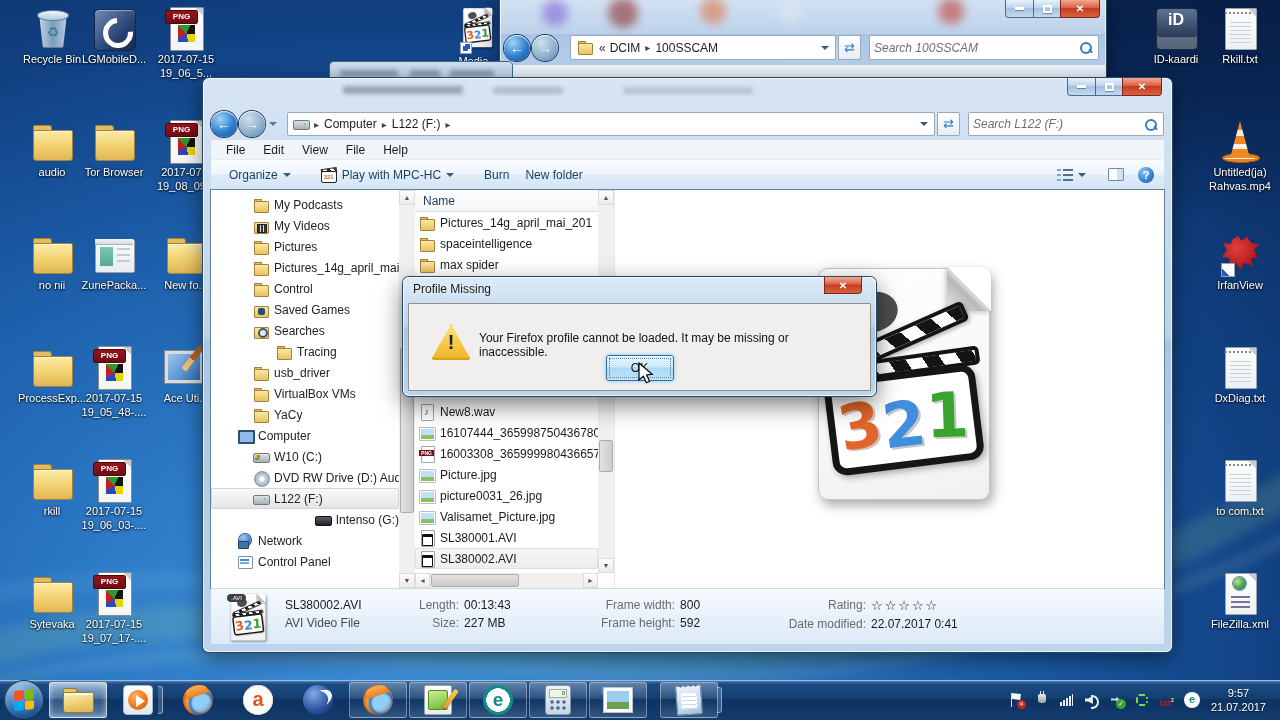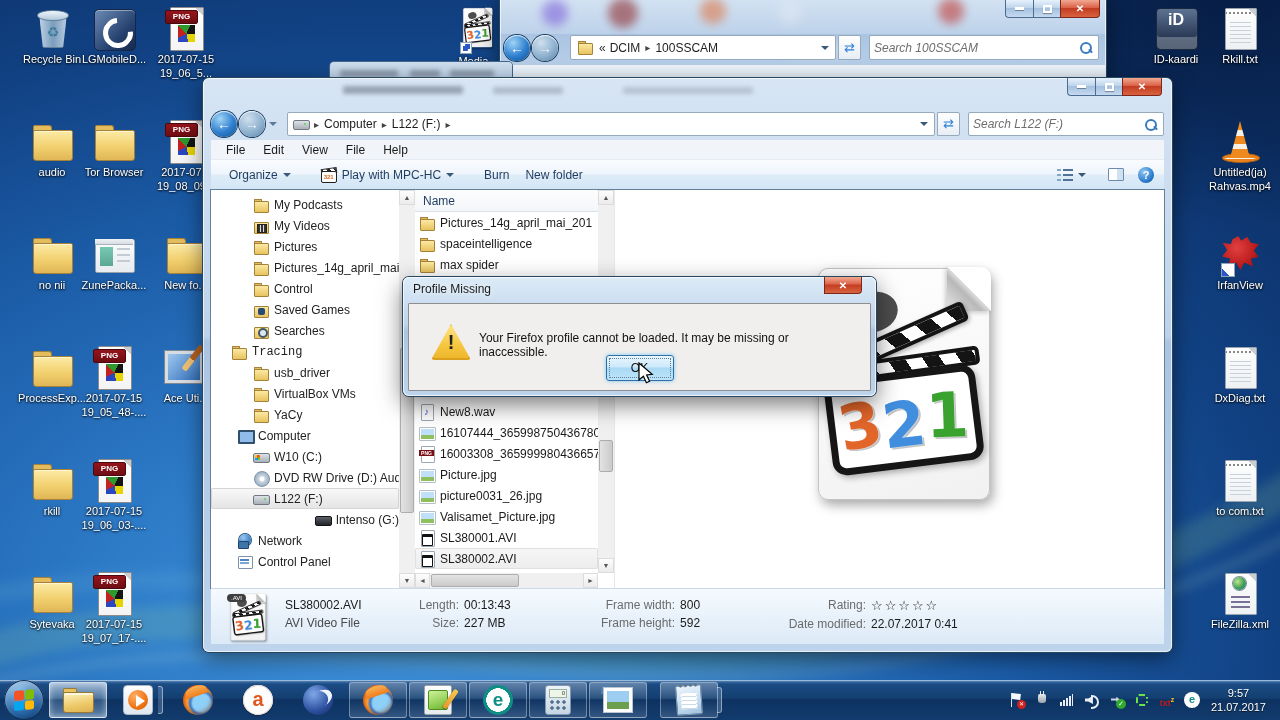--- a/index.html
+++ b/index.html
@@ -652,21 +652,21 @@
             <div class="trow" style="padding-left: 42px;">
               <span class="tic ic-gfolder"></span>
               <span>Saved Games</span>
             </div>
 
             <div class="trow" style="padding-left: 42px;">
               <span class="tic ic-qfolder"></span>
               <span>Searches</span>
             </div>
 
-            <div class="trow" style="padding-left: 20px; font-family: Liberation Mono, monospace;">
+            <div class="trow" style="padding-left: 65px;">
               <span class="tic ic-sfolder"></span>
               <span>Tracing</span>
             </div>
 
             <div class="trow" style="padding-left: 42px;">
               <span class="tic ic-sfolder"></span>
               <span>usb_driver</span>
             </div>
 
             <div class="trow" style="padding-left: 42px;">

